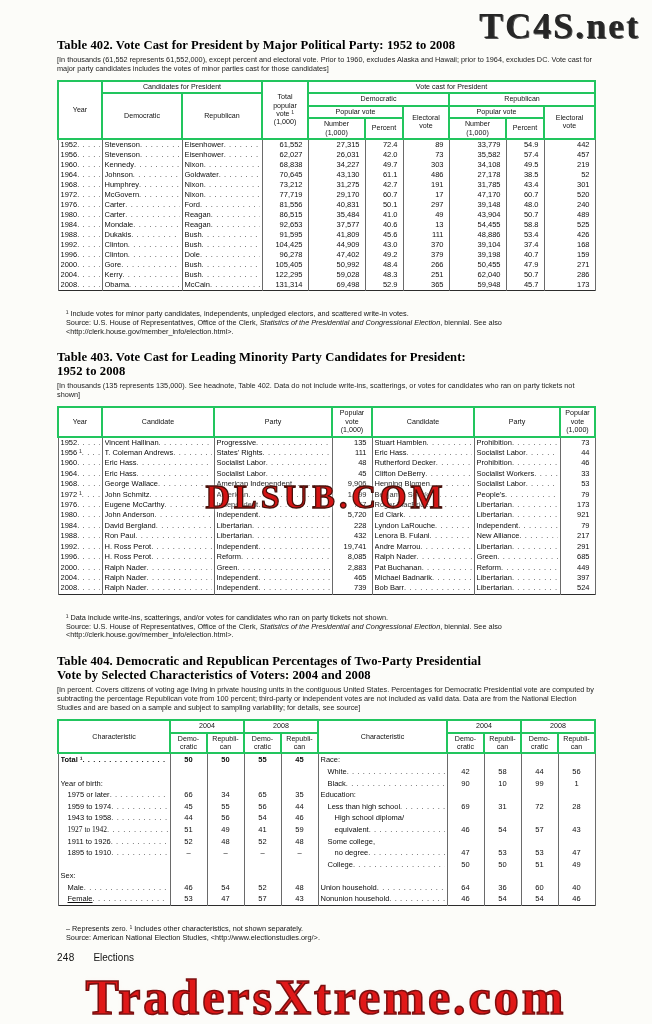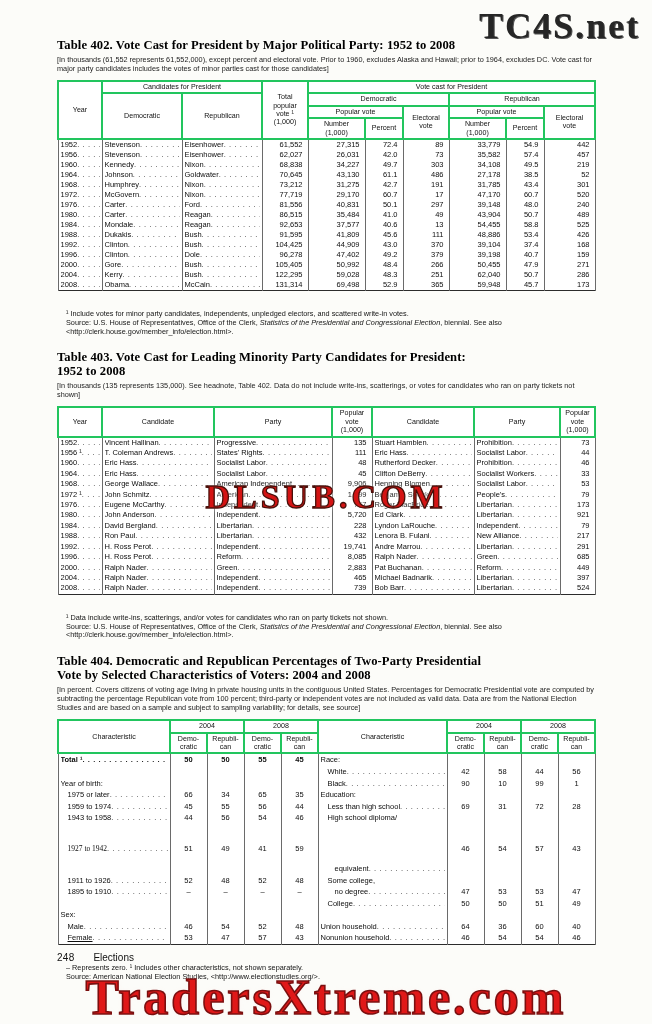--- a/index.html
+++ b/index.html
@@ -1205,42 +1205,42 @@
                 <span class="ct" style="padding-left: 7px;">1943 to 1958</span>
                 <span class="dots"></span>
               </div>
             </td>
             <td class="cnum">44</td>
             <td class="cnum">56</td>
             <td class="cnum">54</td>
             <td class="cnum">46</td>
             <td>
               <div class="cf">
-                <span class="ct" style="padding-left: 7px;">High school diploma/</span>
+                <span class="ct" style="padding-left: 7px; margin-left: 7px;">High school diploma/</span>
               </div>
             </td>
             <td class="cnum"></td>
             <td class="cnum"></td>
             <td class="cnum"></td>
             <td class="cnum"></td>
           </tr>
           <tr>
             <td>
               <div class="cf">
                 <span class="ct" style="padding-left: 7px; font-family: Liberation Serif, serif;">1927 to 1942</span>
                 <span class="dots"></span>
               </div>
             </td>
             <td class="cnum">51</td>
             <td class="cnum">49</td>
             <td class="cnum">41</td>
             <td class="cnum">59</td>
             <td>
               <div class="cf">
-                <span class="ct" style="padding-left: 14px; margin-top: 39px;">equivalent</span>
+                <span class="ct" style="padding-left: 14px;">equivalent</span>
                 <span class="dots"></span>
               </div>
             </td>
             <td class="cnum">46</td>
             <td class="cnum">54</td>
             <td class="cnum">57</td>
             <td class="cnum">43</td>
           </tr>
           <tr>
             <td>

